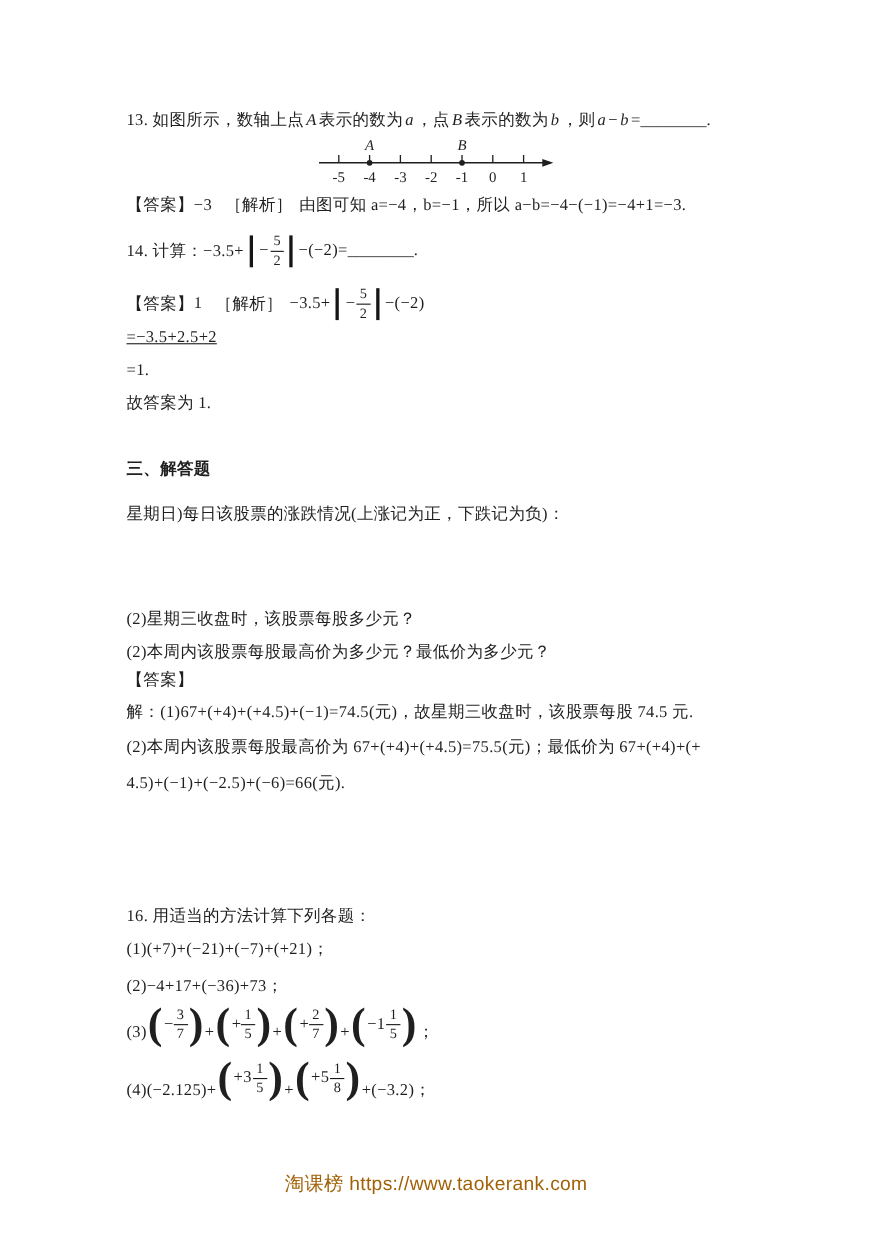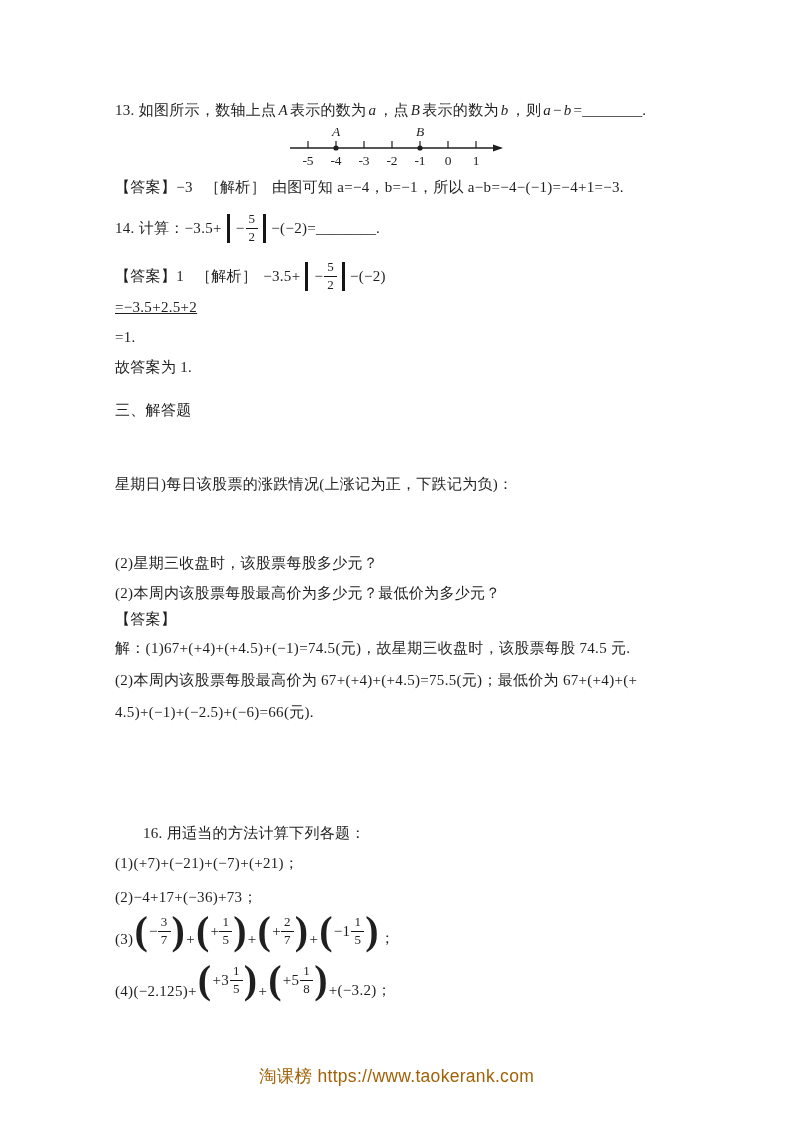--- a/index.html
+++ b/index.html
@@ -8,21 +8,21 @@
     width:793px;height:1122px;
     background:#ffffff;
     font-family:"Liberation Serif","DejaVu Serif",serif;
     color:#1f1f1f;
     font-size:15px;
     overflow:hidden;
   }
   .line{position:absolute;left:115px;margin:0;white-space:nowrap;line-height:21px;letter-spacing:0.3px;}
   .it{font-style:italic;padding:0 2px;}
   .blank{letter-spacing:0;text-align:right;}
-  .bold{font-weight:normal;}
+  .bold{font-weight:bold;margin-top:17px;}
   .gapr{margin-right:12px;}
   .gapr2{margin-right:6px;}
 
   
   .mathline{position:absolute;left:115px;display:flex;align-items:center;white-space:nowrap;letter-spacing:0.3px;}
   .absbar{display:inline-block;width:3px;height:29px;background:#151515;margin:0 5px;}
   .frac{display:inline-block;text-align:center;font-size:13px;line-height:1.15;}
   .frac .num{display:block;padding:0 3px 1px 3px;}
   .frac .den{display:block;border-top:1.4px solid #151515;padding:1px 3px 0 3px;}
   .fsign{margin:0 1px;}
@@ -52,28 +52,28 @@
   
   #q13{top:100px;}
   #ans13{top:177px;}
   #q14{top:202px;height:52px;}
   #ans14{top:252px;height:48px;}
   #a14l2{top:297px;text-decoration:underline;}
   #a14l3{top:327px;}
   #a14l4{top:357px;}
   #sec3{top:400px;}
   #q15l1{top:427px;}
-  #q15l2{top:474px;text-align:right;}
+  #q15l2{top:458px;text-align:right;}
   #q15s1{top:553px;}
   #q15s2{top:583px;}
   #ans15label{top:609px;}
   #ans15l1{top:638px;}
   #ans15l2{top:670px;}
   #ans15l3{top:702px;}
-  #q16t{top:823px;margin-left:28px;}
+  #q16t{top:823px;}
   #q16s1{top:853px;}
   #q16s2{top:887px;}
   #q16s3{top:906px;height:50px;}
   #q16s4{top:952px;height:56px;}
 </style>
 </head>
 <body>
 
 <div class="page">
 

